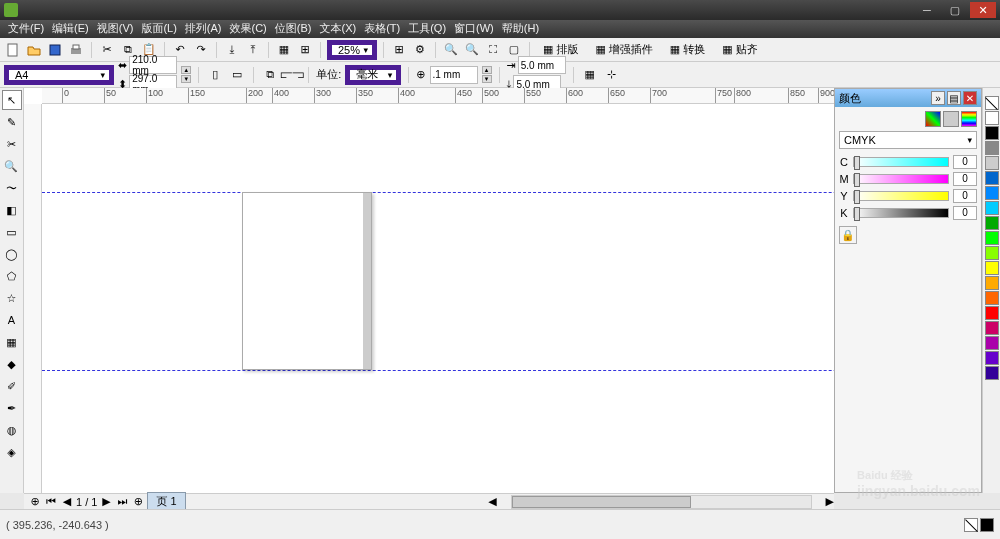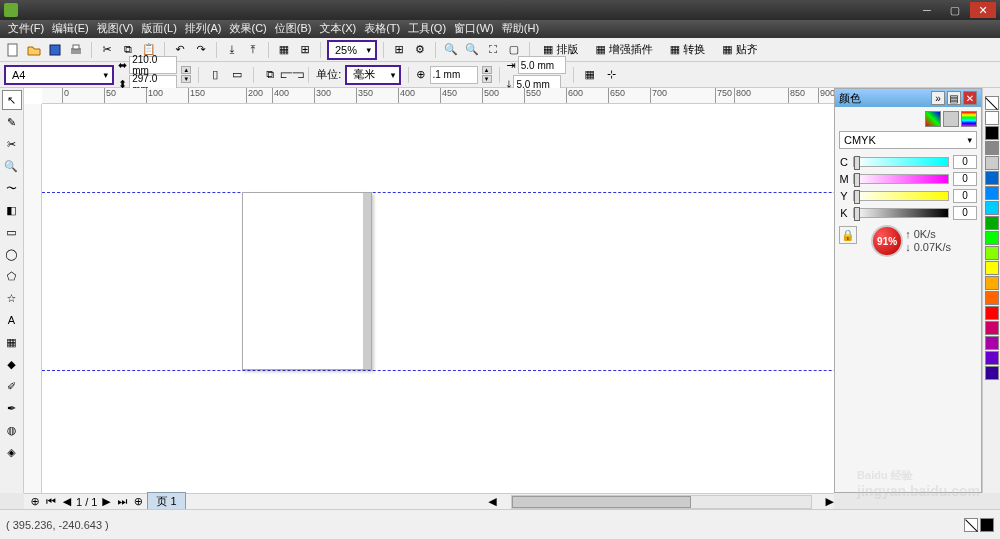--- a/index.html
+++ b/index.html
@@ -10,21 +10,21 @@
 .winbtn{width:26px;height:16px;margin-left:2px;display:flex;align-items:center;justify-content:center;color:#ddd}
 .winbtn.close{background:#c0392b;color:#fff}
 .menubar{height:18px;background:linear-gradient(#555,#333);color:#eee;display:flex;align-items:flex-start;padding:0 4px;}
 .menubar .mi{padding:1px 4px;cursor:default}
 .toolbar{height:24px;background:#f0f0f0;border-bottom:1px solid #ccc;display:flex;align-items:center;padding:0 4px;gap:3px}
 .tbtn{width:18px;height:18px;display:flex;align-items:center;justify-content:center;border:1px solid transparent;cursor:pointer}
 .sep{width:1px;height:16px;background:#ccc;margin:0 3px}
 .zoom{width:50px;height:18px;border:1px solid #bbb;background:#fff;padding:0 4px;display:flex;align-items:center}
 .txtbtn{height:18px;padding:0 6px;display:flex;align-items:center;gap:3px;border:1px solid transparent}
 .propbar{height:26px;background:#f0f0f0;border-bottom:1px solid #ccc;display:flex;align-items:center;padding:0 4px;gap:4px}
-.combo{height:20px;border:2px solid #4c1d95;background:#fff;display:flex;align-items:center;padding:0 4px 0 6px}
+.combo{height:20px;border:5px solid #4c1d95;background:#fff;display:flex;align-items:center;padding:0 4px 0 6px}
 .combo .arr{margin-left:auto;font-size:9px}
 .numfield{width:48px;height:18px;border:1px solid #bbb;background:#fff;padding:0 2px;display:flex;align-items:center;font-size:10px}
 .spingrp{display:flex;flex-direction:column;gap:1px}
 .spin{width:10px;height:8px;background:#ddd;border:1px solid #aaa;font-size:7px;display:flex;align-items:center;justify-content:center}
 .workspace{position:absolute;top:88px;left:0;right:0;bottom:46px;display:flex}
 .toolbox{width:24px;background:#f0f0f0;border-right:1px solid #ccc;display:flex;flex-direction:column;padding:2px 0;gap:2px}
 .tool{width:20px;height:20px;margin:0 auto;display:flex;align-items:center;justify-content:center;cursor:pointer}
 .tool.sel{background:#fff;border:1px solid #888}
 .canvas-area{flex:1;background:#fff;position:relative;overflow:hidden}
 .ruler-h{position:absolute;top:0;left:18px;right:0;height:16px;background:#f8f8f8;border-bottom:1px solid #ccc;overflow:hidden}
@@ -227,21 +227,21 @@
     <div class="ruler-h">
         <div class="tick" style="left: 20px;">0</div>
         <div class="tick" style="left: 62px;">50</div>
         <div class="tick" style="left: 104px;">100</div>
         <div class="tick" style="left: 146px;">150</div>
         <div class="tick" style="left: 204px;">200</div>
         <div class="tick" style="left: 230px;">400</div>
         <div class="tick" style="left: 272px;">300</div>
         <div class="tick" style="left: 314px;">350</div>
         <div class="tick" style="left: 356px;">400</div>
-        <div class="tick" style="left: 398px;">450</div>
+        <div class="tick" style="left: 413px;">450</div>
         <div class="tick" style="left: 440px;">500</div>
         <div class="tick" style="left: 482px;">550</div>
         <div class="tick" style="left: 524px;">600</div>
         <div class="tick" style="left: 566px;">650</div>
         <div class="tick" style="left: 608px;">700</div>
         <div class="tick" style="left: 650px; margin-left: 23px;">750</div>
         <div class="tick" style="left: 692px;">800</div>
         <div class="tick" style="left: 746px;">850</div>
         <div class="tick" style="left: 776px;">900</div>
         <div class="tick" style="right: 2px; left: auto; border-left: none;">毫米</div>
@@ -327,27 +327,20 @@
           <div class="slider" style="background:linear-gradient(to right,#fff,#000)">
             <div class="thumb"></div>
           </div>
           <div class="sval">0</div>
         </div>
       </div>
     <div style="display:flex;gap:4px;margin-top:6px">
       <div class="tbtn" style="border:1px solid #aaa">🔒</div>
     </div>
   </div>
-  <div class="netbub">
-    <div class="bubble">91%</div>
-    <div class="netinfo">
-        <div>↑ <span>0K/s</span></div>
-        <div>↓ <span>0.07K/s</span></div>
-      </div>
-  </div>
 </div>
 
 <div class="hscroll">
   <div class="pagenav">
     <div class="pbtn">⊕</div>
     <div class="pbtn">⏮</div>
     <div class="pbtn">◀</div>
     <span>1 / 1</span>
     <div class="pbtn">▶</div>
     <div class="pbtn">⏭</div>

